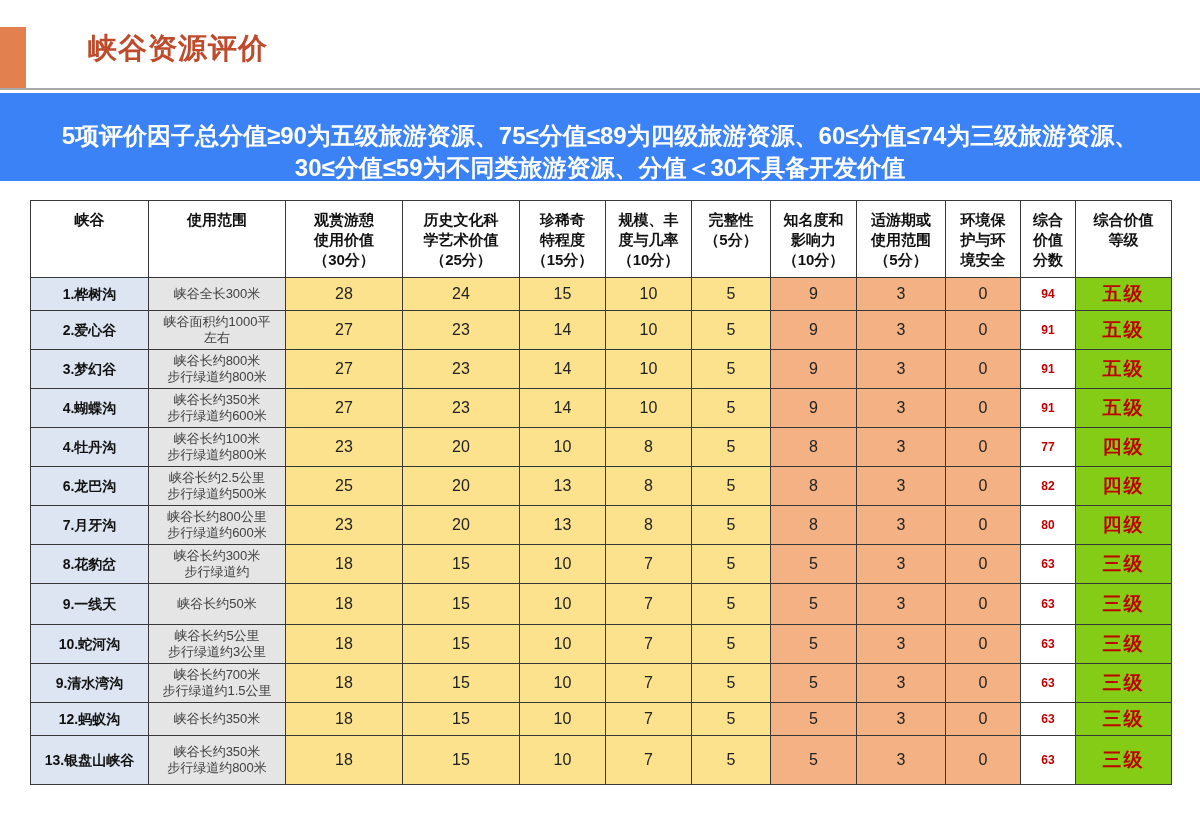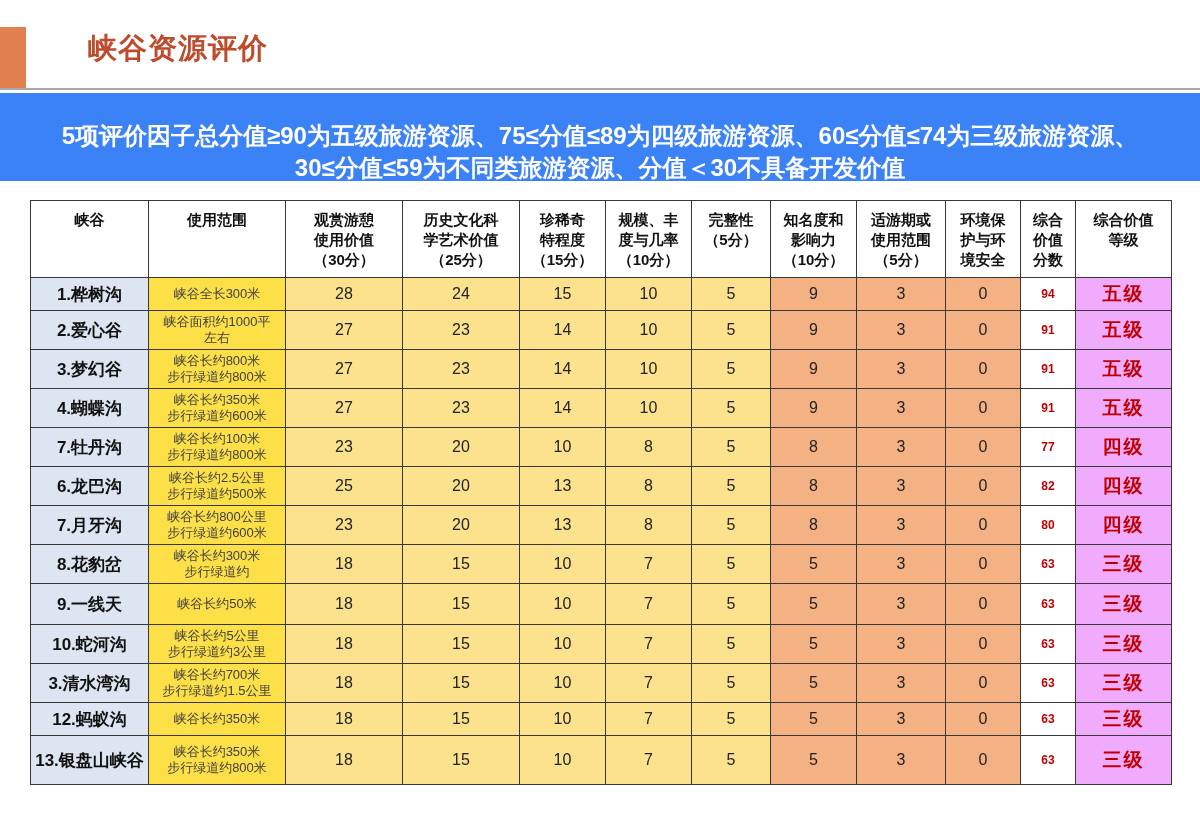--- a/index.html
+++ b/index.html
@@ -64,26 +64,26 @@
     background: #ffffff;
     font-size: 15px;
     font-weight: bold;
     color: #111111;
     vertical-align: top;
     padding-top: 9px;
     line-height: 20px;
     white-space: pre-line;
   }
   .eval td { vertical-align: middle; padding: 3px 2px; }
-  td.name  { background: #DCE5F1; font-weight: bold; font-size: 17px; line-height: 21px; color: #111111; }
-  td.info  { background: #fde047; font-size: 13px; line-height: 16px; color: #404040; white-space: pre-line; }
+  td.name  { background: #DCE5F1; font-weight: bold; font-size: 14px; line-height: 21px; color: #111111; }
+  td.info  { background: #e5e5e5; font-size: 13px; line-height: 16px; color: #404040; white-space: pre-line; }
   td.yellow{ background: #FCE28C; font-size: 16px; color: #222222; }
   td.orange{ background: #F4B183; font-size: 16px; color: #222222; }
   td.total { background: #ffffff; color: #C00000; font-weight: bold; font-size: 12px; }
-  td.grade { background: #f0abfc; color: #C00000; font-weight: bold; font-size: 19px; letter-spacing: 2px; }
+  td.grade { background: #84cc16; color: #C00000; font-weight: bold; font-size: 19px; letter-spacing: 2px; }
   tbody tr:nth-child(1) td  { height: 22px; }
   tbody tr:nth-child(9) td  { height: 34px; }
   tbody tr:nth-child(12) td { height: 26px; }
   tbody tr:nth-child(13) td { height: 42px; }
   tbody tr:nth-child(14) td { height: 44px; }
 </style>
 </head>
 <body>
 
 <div class="slide">
@@ -200,21 +200,21 @@
           <td class="yellow">14</td>
           <td class="yellow">10</td>
           <td class="yellow">5</td>
           <td class="orange">9</td>
           <td class="orange">3</td>
           <td class="orange">0</td>
           <td class="total">91</td>
           <td class="grade">五级</td>
         </tr>
         <tr>
-          <td class="name">7.牡丹沟</td>
+          <td class="name">4.牡丹沟</td>
           <td class="info">峡谷长约100米
 步行绿道约800米</td>
           <td class="yellow">23</td>
           <td class="yellow">20</td>
           <td class="yellow">10</td>
           <td class="yellow">8</td>
           <td class="yellow">5</td>
           <td class="orange">8</td>
           <td class="orange">3</td>
           <td class="orange">0</td>
@@ -289,21 +289,21 @@
           <td class="yellow">10</td>
           <td class="yellow">7</td>
           <td class="yellow">5</td>
           <td class="orange">5</td>
           <td class="orange">3</td>
           <td class="orange">0</td>
           <td class="total">63</td>
           <td class="grade">三级</td>
         </tr>
         <tr>
-          <td class="name">3.清水湾沟</td>
+          <td class="name">9.清水湾沟</td>
           <td class="info">峡谷长约700米
 步行绿道约1.5公里</td>
           <td class="yellow">18</td>
           <td class="yellow">15</td>
           <td class="yellow">10</td>
           <td class="yellow">7</td>
           <td class="yellow">5</td>
           <td class="orange">5</td>
           <td class="orange">3</td>
           <td class="orange">0</td>

